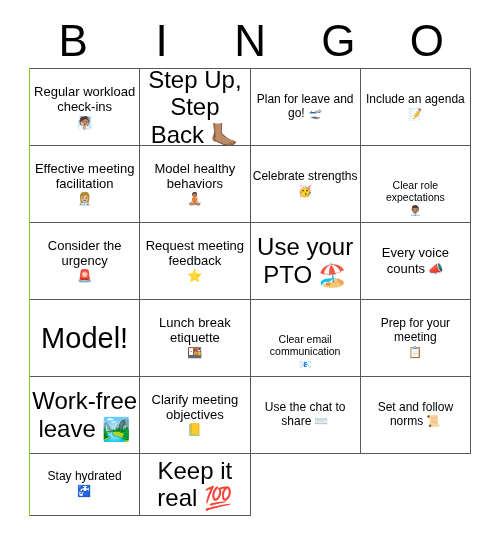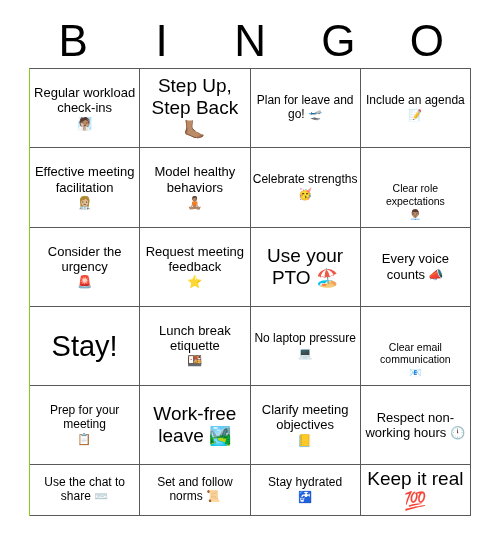--- a/index.html
+++ b/index.html
@@ -72,21 +72,21 @@
     width: 100%;
     line-height: 1.13;
     word-wrap: break-word;
     overflow-wrap: break-word;
     hyphens: none;
     font-family: "Liberation Sans", sans-serif;
     color: #000000;
   }
   
   .size-xl  { font-size: 29px; line-height: 1.12; }
-  .size-lg  { font-size: 19px; line-height: 1.15; text-align: center; }
+  .size-lg  { font-size: 24px; line-height: 1.15; text-align: center; }
   .size-md  { font-size: 12px; line-height: 1.16; }
   .size-sm  { font-size: 13px; line-height: 1.18; }
   .size-xs  { font-size: 10.5px; line-height: 1.2; margin-top: 28px; }
   .emoji {
     font-family: "DejaVu Sans", sans-serif;
     font-size: 0.95em;
   }
 </style>
 </head>
 <body>
@@ -132,42 +132,36 @@
       <div class="bingo-cell">
         <span class="cell-text size-sm">Request meeting feedback<span class="emoji" style="display: block; margin-top: 1px;">⭐</span></span>
       </div>
       <div class="bingo-cell">
         <span class="cell-text size-lg">Use your PTO <span class="emoji">🏖️</span></span>
       </div>
       <div class="bingo-cell">
         <span class="cell-text size-sm">Every voice counts <span class="emoji">📣</span></span>
       </div>
       <div class="bingo-cell">
-        <span class="cell-text size-xl">Stay!</span>
+        <span class="cell-text size-xl">Model!</span>
       </div>
       <div class="bingo-cell">
         <span class="cell-text size-sm">Lunch break etiquette<span class="emoji" style="display: block; margin-top: 1px;">🍱</span></span>
-      </div>
-      <div class="bingo-cell">
-        <span class="cell-text size-md">No laptop pressure<span class="emoji" style="display: block; margin-top: 1px;">💻</span></span>
       </div>
       <div class="bingo-cell">
         <span class="cell-text size-xs">Clear email communication<span class="emoji" style="display: block; margin-top: 1px;">📧</span></span>
       </div>
       <div class="bingo-cell">
         <span class="cell-text size-md">Prep for your meeting<span class="emoji" style="display: block; margin-top: 1px;">📋</span></span>
       </div>
       <div class="bingo-cell">
         <span class="cell-text size-lg">Work-free leave <span class="emoji">🏞️</span></span>
       </div>
       <div class="bingo-cell">
         <span class="cell-text size-sm">Clarify meeting objectives<span class="emoji" style="display: block; margin-top: 1px;">📒</span></span>
-      </div>
-      <div class="bingo-cell">
-        <span class="cell-text size-sm">Respect non-working hours <span class="emoji">🕛</span></span>
       </div>
       <div class="bingo-cell">
         <span class="cell-text size-md">Use the chat to share <span class="emoji">⌨️</span></span>
       </div>
       <div class="bingo-cell">
         <span class="cell-text size-md">Set and follow norms <span class="emoji">📜</span></span>
       </div>
       <div class="bingo-cell">
         <span class="cell-text size-md">Stay hydrated<span class="emoji" style="display: block; margin-top: 1px;">🚰</span></span>
       </div>

